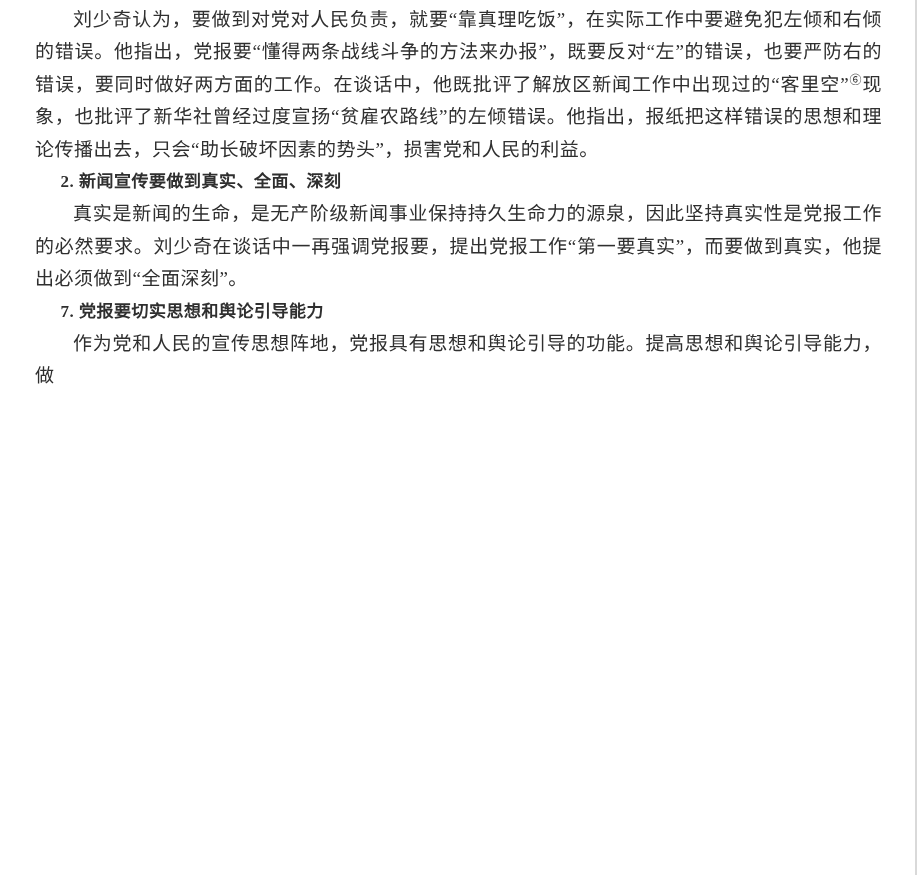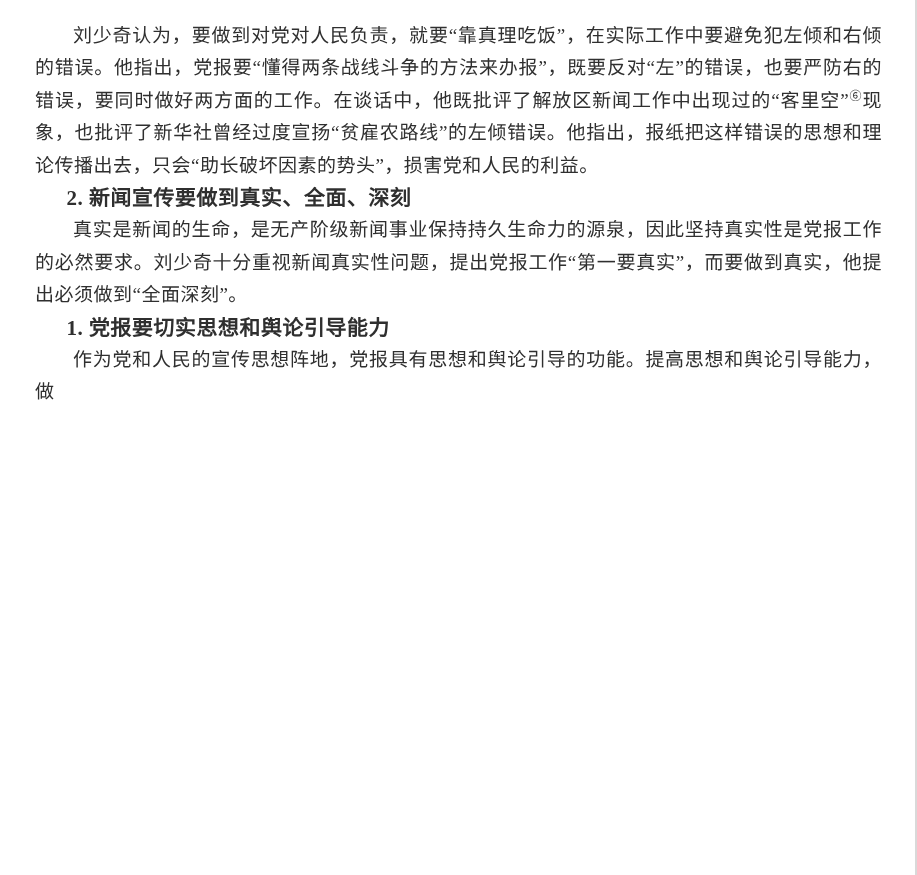--- a/index.html
+++ b/index.html
@@ -15,35 +15,35 @@
     background: #ffffff;
     border-right: 2px solid #d9d9d9;
     overflow: hidden;
     font-family: "Liberation Serif", "DejaVu Serif", serif;
     color: #2f2f2f;
   }
   .text-column {
     box-sizing: border-box;
     width: 100%;
     height: 100%;
-    padding: 20px 33px 0 35px;
+    padding: 4px 33px 0 35px;
   }
   .para {
     margin: 0;
     font-size: 19px;
     line-height: 32.4px;
     text-align: justify;
     text-justify: inter-character;
     text-indent: 2em;
     letter-spacing: 0.5px;
     word-break: break-all;
   }
   .heading {
     margin: 0;
-    font-size: 21px;
+    font-size: 17px;
     line-height: 32.4px;
     font-weight: bold;
     text-indent: 1.5em;
     letter-spacing: 0.5px;
   }
   .footnote-ref {
     font-size: 12px;
     vertical-align: super;
     line-height: 0;
   }
@@ -52,23 +52,23 @@
 <body>
 
 <div class="page">
   <div class="text-column">
 
     <p class="para"><span>刘少奇认为，要做到对党对人民负责，就要“靠真理吃饭”，在实际工作中要避免犯左倾和右倾的错误。他指出，党报要“懂得两条战线斗争的方法来办报”，既要反对“左”的错误，也要严防右的错误，要同时做好两方面的工作。在谈话中，他既批评了解放区新闻工作中出现过的“客里空”</span><sup class="footnote-ref">⑥</sup><span>现象，也批评了新华社曾经过度宣扬“贫雇农路线”的左倾错误。他指出，报纸把这样错误的思想和理论传播出去，只会“助长破坏因素的势头”，损害党和人民的利益。</span></p>
 
 
     <h3 class="heading">2. 新闻宣传要做到真实、全面、深刻</h3>
 
-    <p class="para">真实是新闻的生命，是无产阶级新闻事业保持持久生命力的源泉，因此坚持真实性是党报工作的必然要求。刘少奇十分重视新闻真实性问题，提出党报工作“第一要真实”，而要做到真实，他提出必须做到“全面深刻”。</p>
+    <p class="para">真实是新闻的生命，是无产阶级新闻事业保持持久生命力的源泉，因此坚持真实性是党报工作的必然要求。刘少奇在谈话中一再强调党报要，提出党报工作“第一要真实”，而要做到真实，他提出必须做到“全面深刻”。</p>
 
 
 
 
-    <h3 class="heading">1. 党报要切实思想和舆论引导能力</h3>
+    <h3 class="heading">7. 党报要切实思想和舆论引导能力</h3>
 
     <p class="para">作为党和人民的宣传思想阵地，党报具有思想和舆论引导的功能。提高思想和舆论引导能力，做</p>
 
   </div>
 </div>
 
 </body></html>

